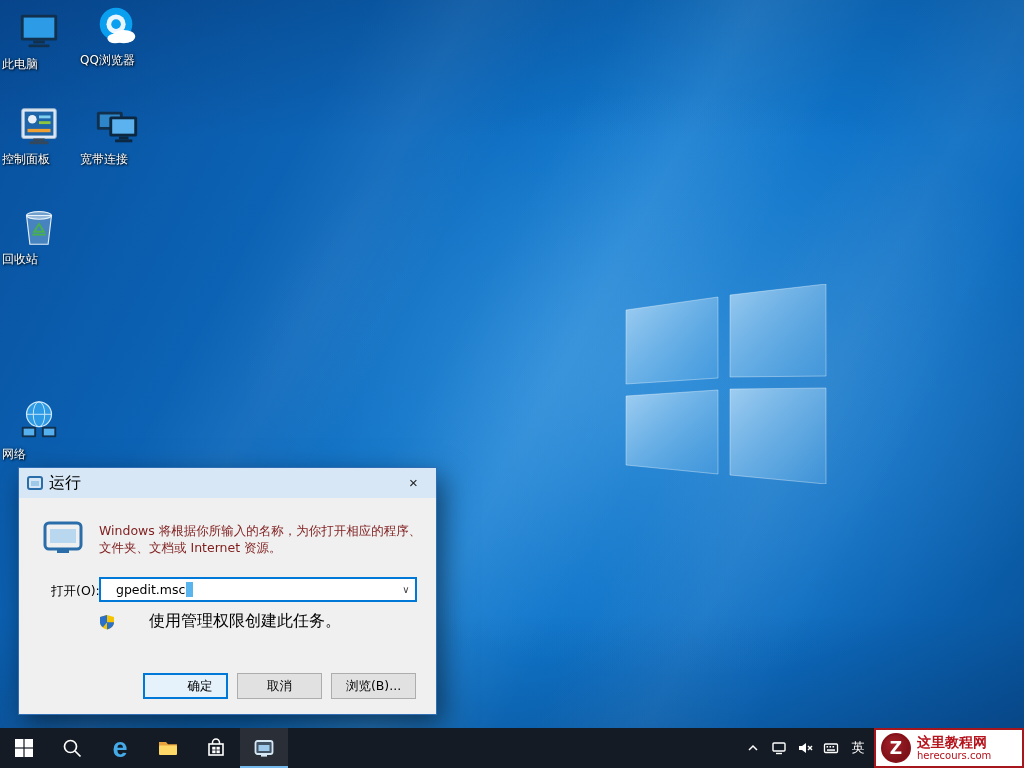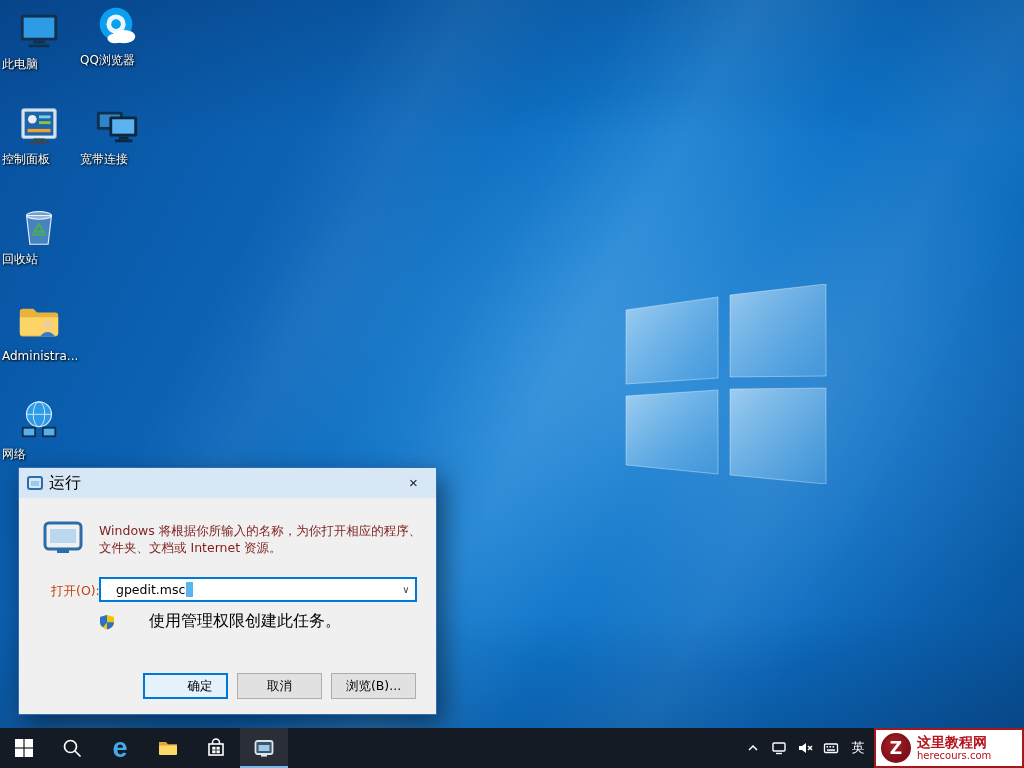--- a/index.html
+++ b/index.html
@@ -29,21 +29,21 @@
 
   
   .run-dialog { position:absolute; left:18px; top:467px; width:419px; height:248px;
     background:#f0f0f0; border:1px solid #2f6db5; box-shadow:6px 10px 26px rgba(0,0,0,.5); }
   .titlebar { height:30px; background:#d7e7f6; display:flex; align-items:center; padding-left:8px; }
   .titlebar .tico { width:16px; height:14px; margin-right:6px; }
   .titlebar .ttl { font-size:16px; color:#000; flex:1; }
   .close-btn { width:45px; height:30px; border:none; background:transparent; font-size:15px; color:#222; cursor:default; line-height:30px; }
   .desc-icon { position:absolute; left:24px; top:52px; width:40px; height:34px; }
   .desc-text { position:absolute; left:80px; top:54px; width:334px; font-size:12.5px; line-height:17px; color:#7f1d1d; }
-  .open-label { position:absolute; left:32px; top:115px; font-size:12.5px; color:#c2410c; }
+  .open-label { position:absolute; left:32px; top:115px; font-size:12.5px; color:#000000; }
   .combo { position:absolute; left:80px; top:109px; width:318px; height:25px; background:#fff;
     border:2px solid #0078d7; display:flex; align-items:center; padding-left:15px; }
   .combo .val { font-size:12.5px; color:#000; }
   .caret-block { display:inline-block; width:7px; height:15px; background:#5ab4ee; margin-left:1px; vertical-align:middle; }
   .combo .dd { margin-left:auto; width:18px; text-align:center; color:#444; font-size:10px; align-self:stretch; line-height:21px; }
   .admin-row { position:absolute; left:80px; top:143px; display:flex; align-items:center; gap:7px; }
   .admin-row svg { width:16px; height:16px; }
   .admin-row span { font-size:16px; color:#000;margin-left:27px; }
   .btn-row { position:absolute; right:20px; top:205px; display:flex; gap:9px; }
   .dlg-btn { width:85px; height:26px; font-size:12.5px; color:#000; background:#e1e1e1;
@@ -152,31 +152,20 @@
       <svg viewBox="0 0 48 48">
           <path d="M11 13 L37 13 L33.5 43 L14.5 43 Z" fill="rgba(215,235,250,.30)" stroke="#e3eef7" stroke-width="1.2"></path>
           <ellipse cx="24" cy="13" rx="13" ry="4" fill="rgba(240,248,255,.45)" stroke="#e3eef7" stroke-width="1.2"></ellipse>
           <path d="M19 30 l5 -8 5 8 z" fill="none" stroke="#49b04f" stroke-width="2"></path>
           <path d="M17 33 h14" stroke="#49b04f" stroke-width="2"></path>
         </svg>
     </div>
     <div class="lbl">回收站</div>
   </div>
 
-  <div class="dicon" style="left:2px;top:300px">
-    <div class="img">
-      <svg viewBox="0 0 48 48">
-          <path d="M4 12 q0-3 3-3 h11 l4 4 h19 q3 0 3 3 v19 q0 3-3 3 H7 q-3 0-3-3 Z" fill="#e8b33c"></path>
-          <path d="M4 18 h40 v16 q0 3-3 3 H7 q-3 0-3-3 Z" fill="#fcd468"></path>
-          <circle cx="33" cy="26" r="4.5" fill="#f2c9a2"></circle>
-          <path d="M25 38 q8 -9 16 0 z" fill="#3a78c8"></path>
-        </svg>
-    </div>
-    <div class="lbl">Administra...</div>
-  </div>
 
   <div class="dicon" style="left:2px;top:398px">
     <div class="img">
       <svg viewBox="0 0 48 48">
           <circle cx="24" cy="17" r="13" fill="#2e9be6" stroke="#cfe8fa" stroke-width="1.3"></circle>
           <ellipse cx="24" cy="17" rx="6" ry="13" fill="none" stroke="#cfe8fa" stroke-width="1"></ellipse>
           <path d="M11 17 h26" stroke="#cfe8fa" stroke-width="1"></path>
           <rect x="6" y="30" width="15" height="11" rx="1" fill="#10304e"></rect>
           <rect x="8" y="32" width="11" height="7" fill="#57b0ee"></rect>
           <rect x="27" y="30" width="15" height="11" rx="1" fill="#10304e"></rect>

